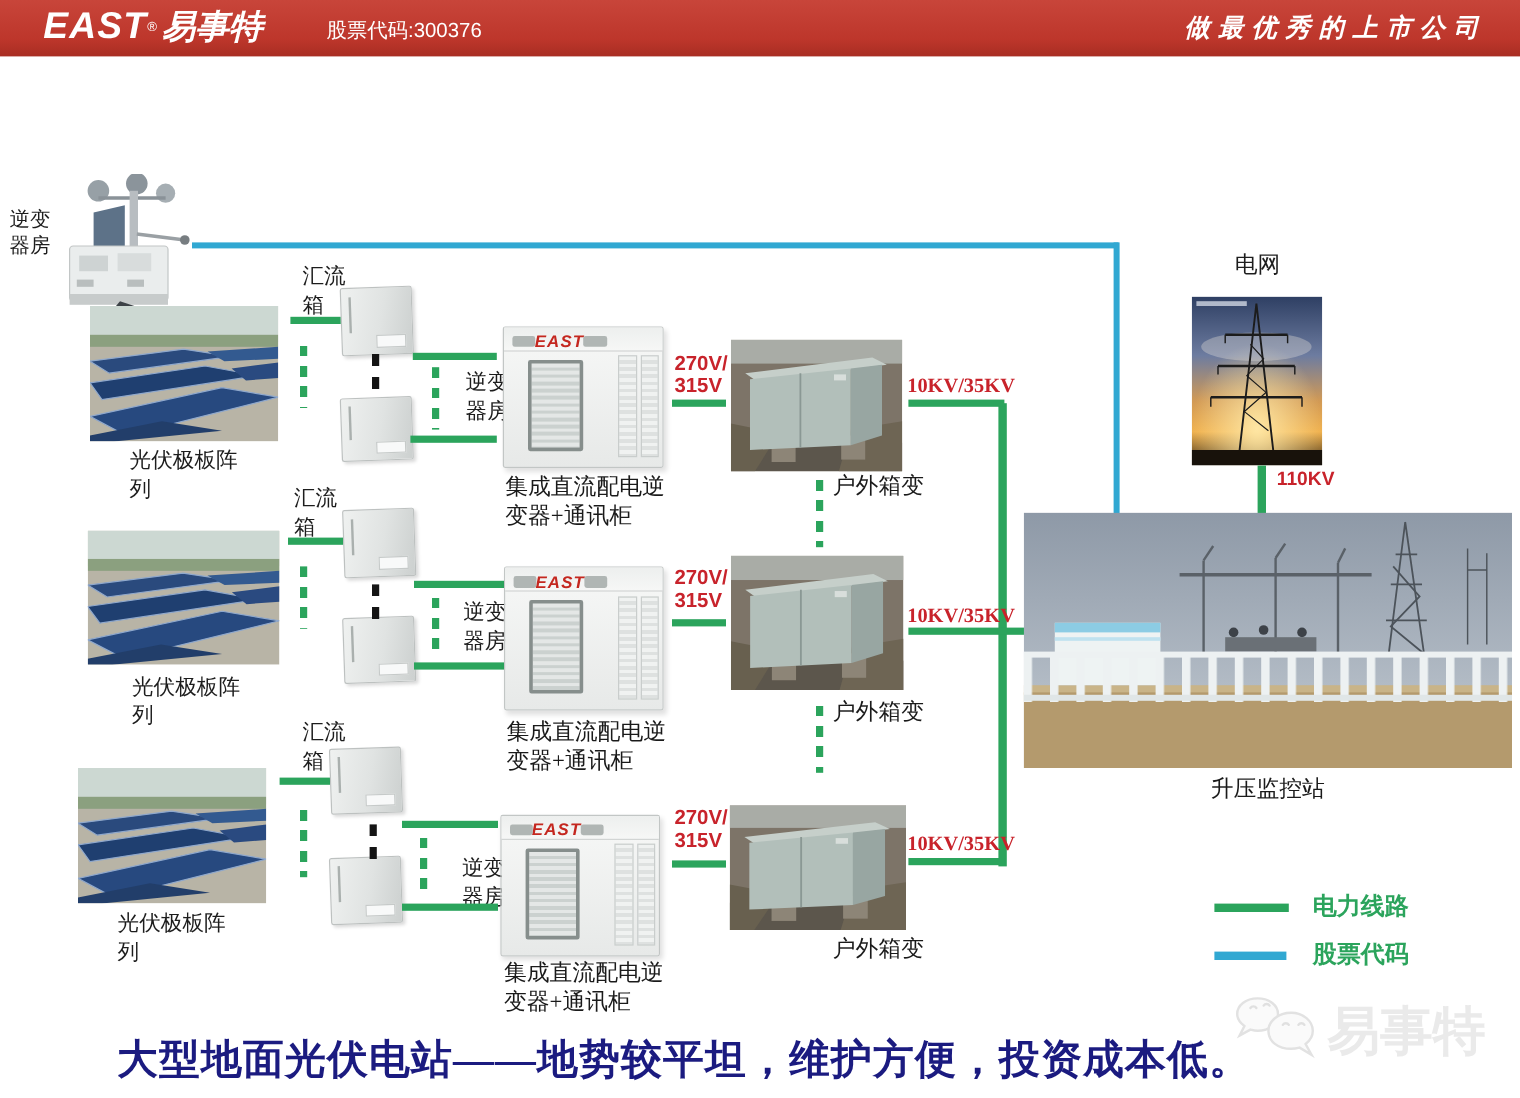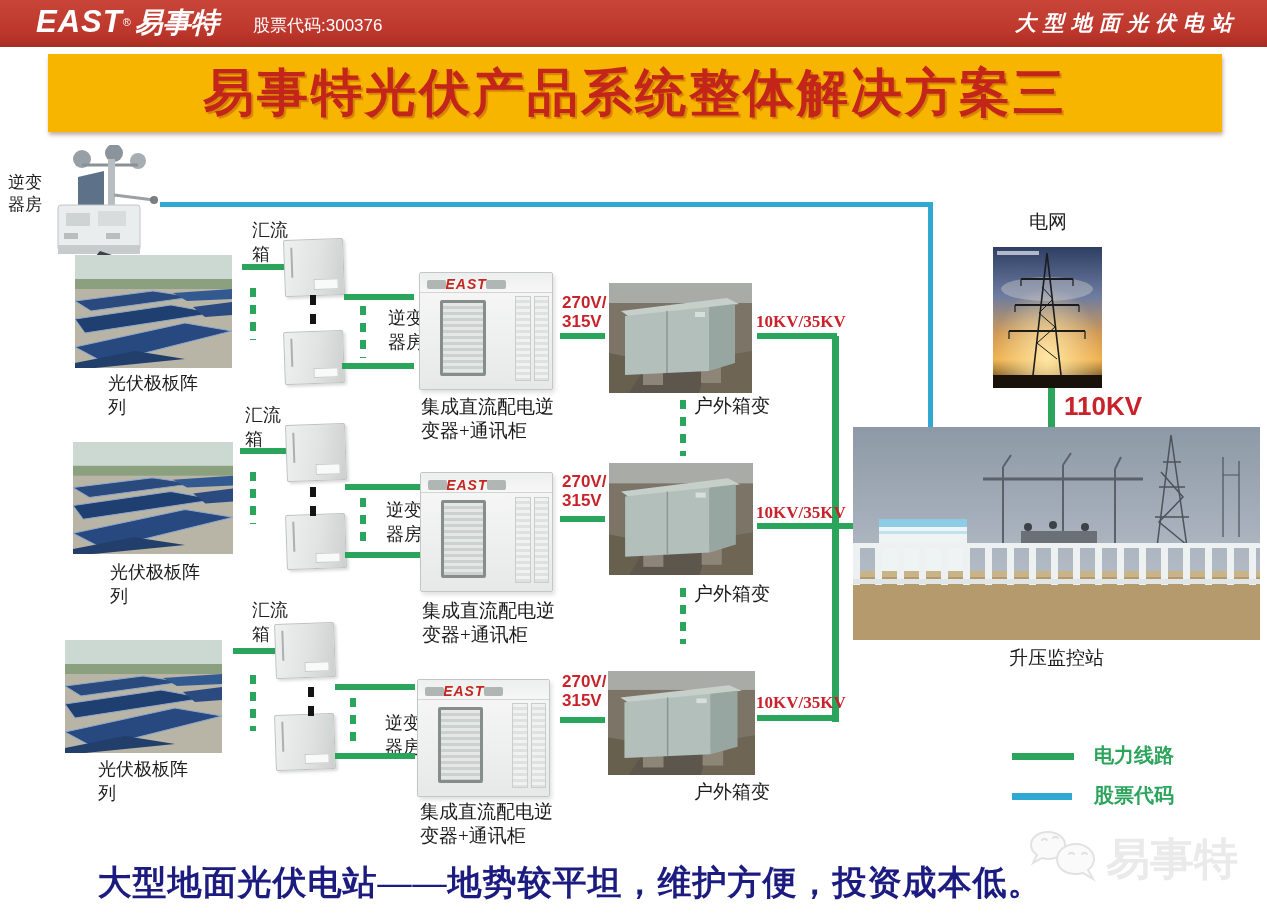--- a/index.html
+++ b/index.html
@@ -11,37 +11,37 @@
   body{font-family:"Liberation Sans",sans-serif;background:#fff;}
   #stage{position:relative;width:1267px;height:915px;background:#fff;overflow:hidden;}
 
   
   .header{position:absolute;left:0;top:0;width:1267px;height:47px;
     background:linear-gradient(180deg,#c8453a 0%,#bd362b 70%,#a82d23 100%);}
   .logo{position:absolute;left:36px;top:4px;color:#fff;white-space:nowrap;}
   .logo .east{font-size:31px;font-weight:bold;font-style:italic;letter-spacing:1px;}
   .logo .reg{font-size:11px;vertical-align:super;}
   .logo .cn{font-size:28px;font-weight:bold;font-style:italic;margin-left:4px;font-family:"Liberation Serif",serif;}
-  .stock{position:absolute;left:253px;top:14px;color:#fff;font-size:17px;text-align:center;}
+  .stock{position:absolute;left:272px;top:14px;color:#fff;font-size:17px;text-align:center;}
   .slogan{position:absolute;right:28px;top:9px;color:#fff;font-size:21px;font-weight:bold;font-style:italic;letter-spacing:7px;}
 
   
   .banner{position:absolute;left:48px;top:54px;width:1174px;height:78px;
     background:var(--banner-yellow);box-shadow:1px 3px 4px rgba(90,30,0,0.35);}
   .banner h1{text-align:center;line-height:78px;font-size:51px;font-weight:bold;
     color:var(--title-red);font-family:"Liberation Serif",serif;letter-spacing:3px;
     text-shadow:2px 2px 1px rgba(150,40,10,0.35);}
 
   
   .lbl{position:absolute;font-size:18px;line-height:1.32;color:#1d1d1d;font-family:"Liberation Serif",serif;}
   .cap{position:absolute;font-size:19px;line-height:1.25;color:#1a1a1a;font-family:"Liberation Serif",serif;}
   .center{text-align:center;}
   .vlv{position:absolute;color:var(--voltage-red);font-weight:bold;font-size:17px;line-height:1.12;white-space:pre-line;font-family:"Liberation Sans",sans-serif;}
   .vmv{position:absolute;color:var(--voltage-red);font-weight:bold;font-size:17px;white-space:nowrap;font-family:Liberation Serif, serif;}
-  .v110{position:absolute;color:var(--voltage-red);font-weight:bold;font-size:26px;white-space:nowrap;}
+  .v110{position:absolute;color:var(--voltage-red);font-weight:bold;font-size:16px;white-space:nowrap;}
 
   
   .hline{position:absolute;height:6px;background:var(--power-green);}
   .vline{position:absolute;width:7px;background:var(--power-green);}
   .commh{position:absolute;height:5px;background:var(--comm-cyan);}
   .commv{position:absolute;width:5px;background:var(--comm-cyan);}
   .vdash-g{position:absolute;width:6px;background:repeating-linear-gradient(180deg,var(--power-green) 0 9px,transparent 9px 17px);}
   .vdash-b{position:absolute;width:6px;background:repeating-linear-gradient(180deg,#141414 0 10px,transparent 10px 19px);}
 
   
@@ -79,26 +79,23 @@
 </head>
 <body>
 
 <div id="stage">
 
   <div class="header">
     <div class="logo">
       <span class="east">EAST</span><span class="reg">®</span><span class="cn">易事特</span>
     </div>
     <div class="stock">股票代码:300376</div>
-    <div class="slogan">大型地面光伏电站</div>
-  </div>
-
-  <div class="banner">
-    <h1>易事特光伏产品系统整体解决方案三</h1>
-  </div>
+    <div class="slogan">做最优秀的上市公司</div>
+  </div>
+
 
   <div class="photo" style="left:50px;top:145px;width:112px;height:118px;">
     <svg viewBox="0 0 112 118">
       <circle cx="32" cy="14" r="9" fill="#97a0a6"></circle>
         <circle cx="64" cy="8" r="9" fill="#8b949b"></circle>
         <circle cx="88" cy="16" r="8" fill="#a6aeb3"></circle>
       <line x1="32" y1="20" x2="88" y2="20" stroke="#8a9298" stroke-width="3"></line>
       <rect x="58" y="14" width="7" height="46" fill="#b8bdc1"></rect>
       <line x1="64" y1="50" x2="104" y2="55" stroke="#9aa0a4" stroke-width="3"></line>
         <circle cx="104" cy="55" r="4" fill="#777d81"></circle>

